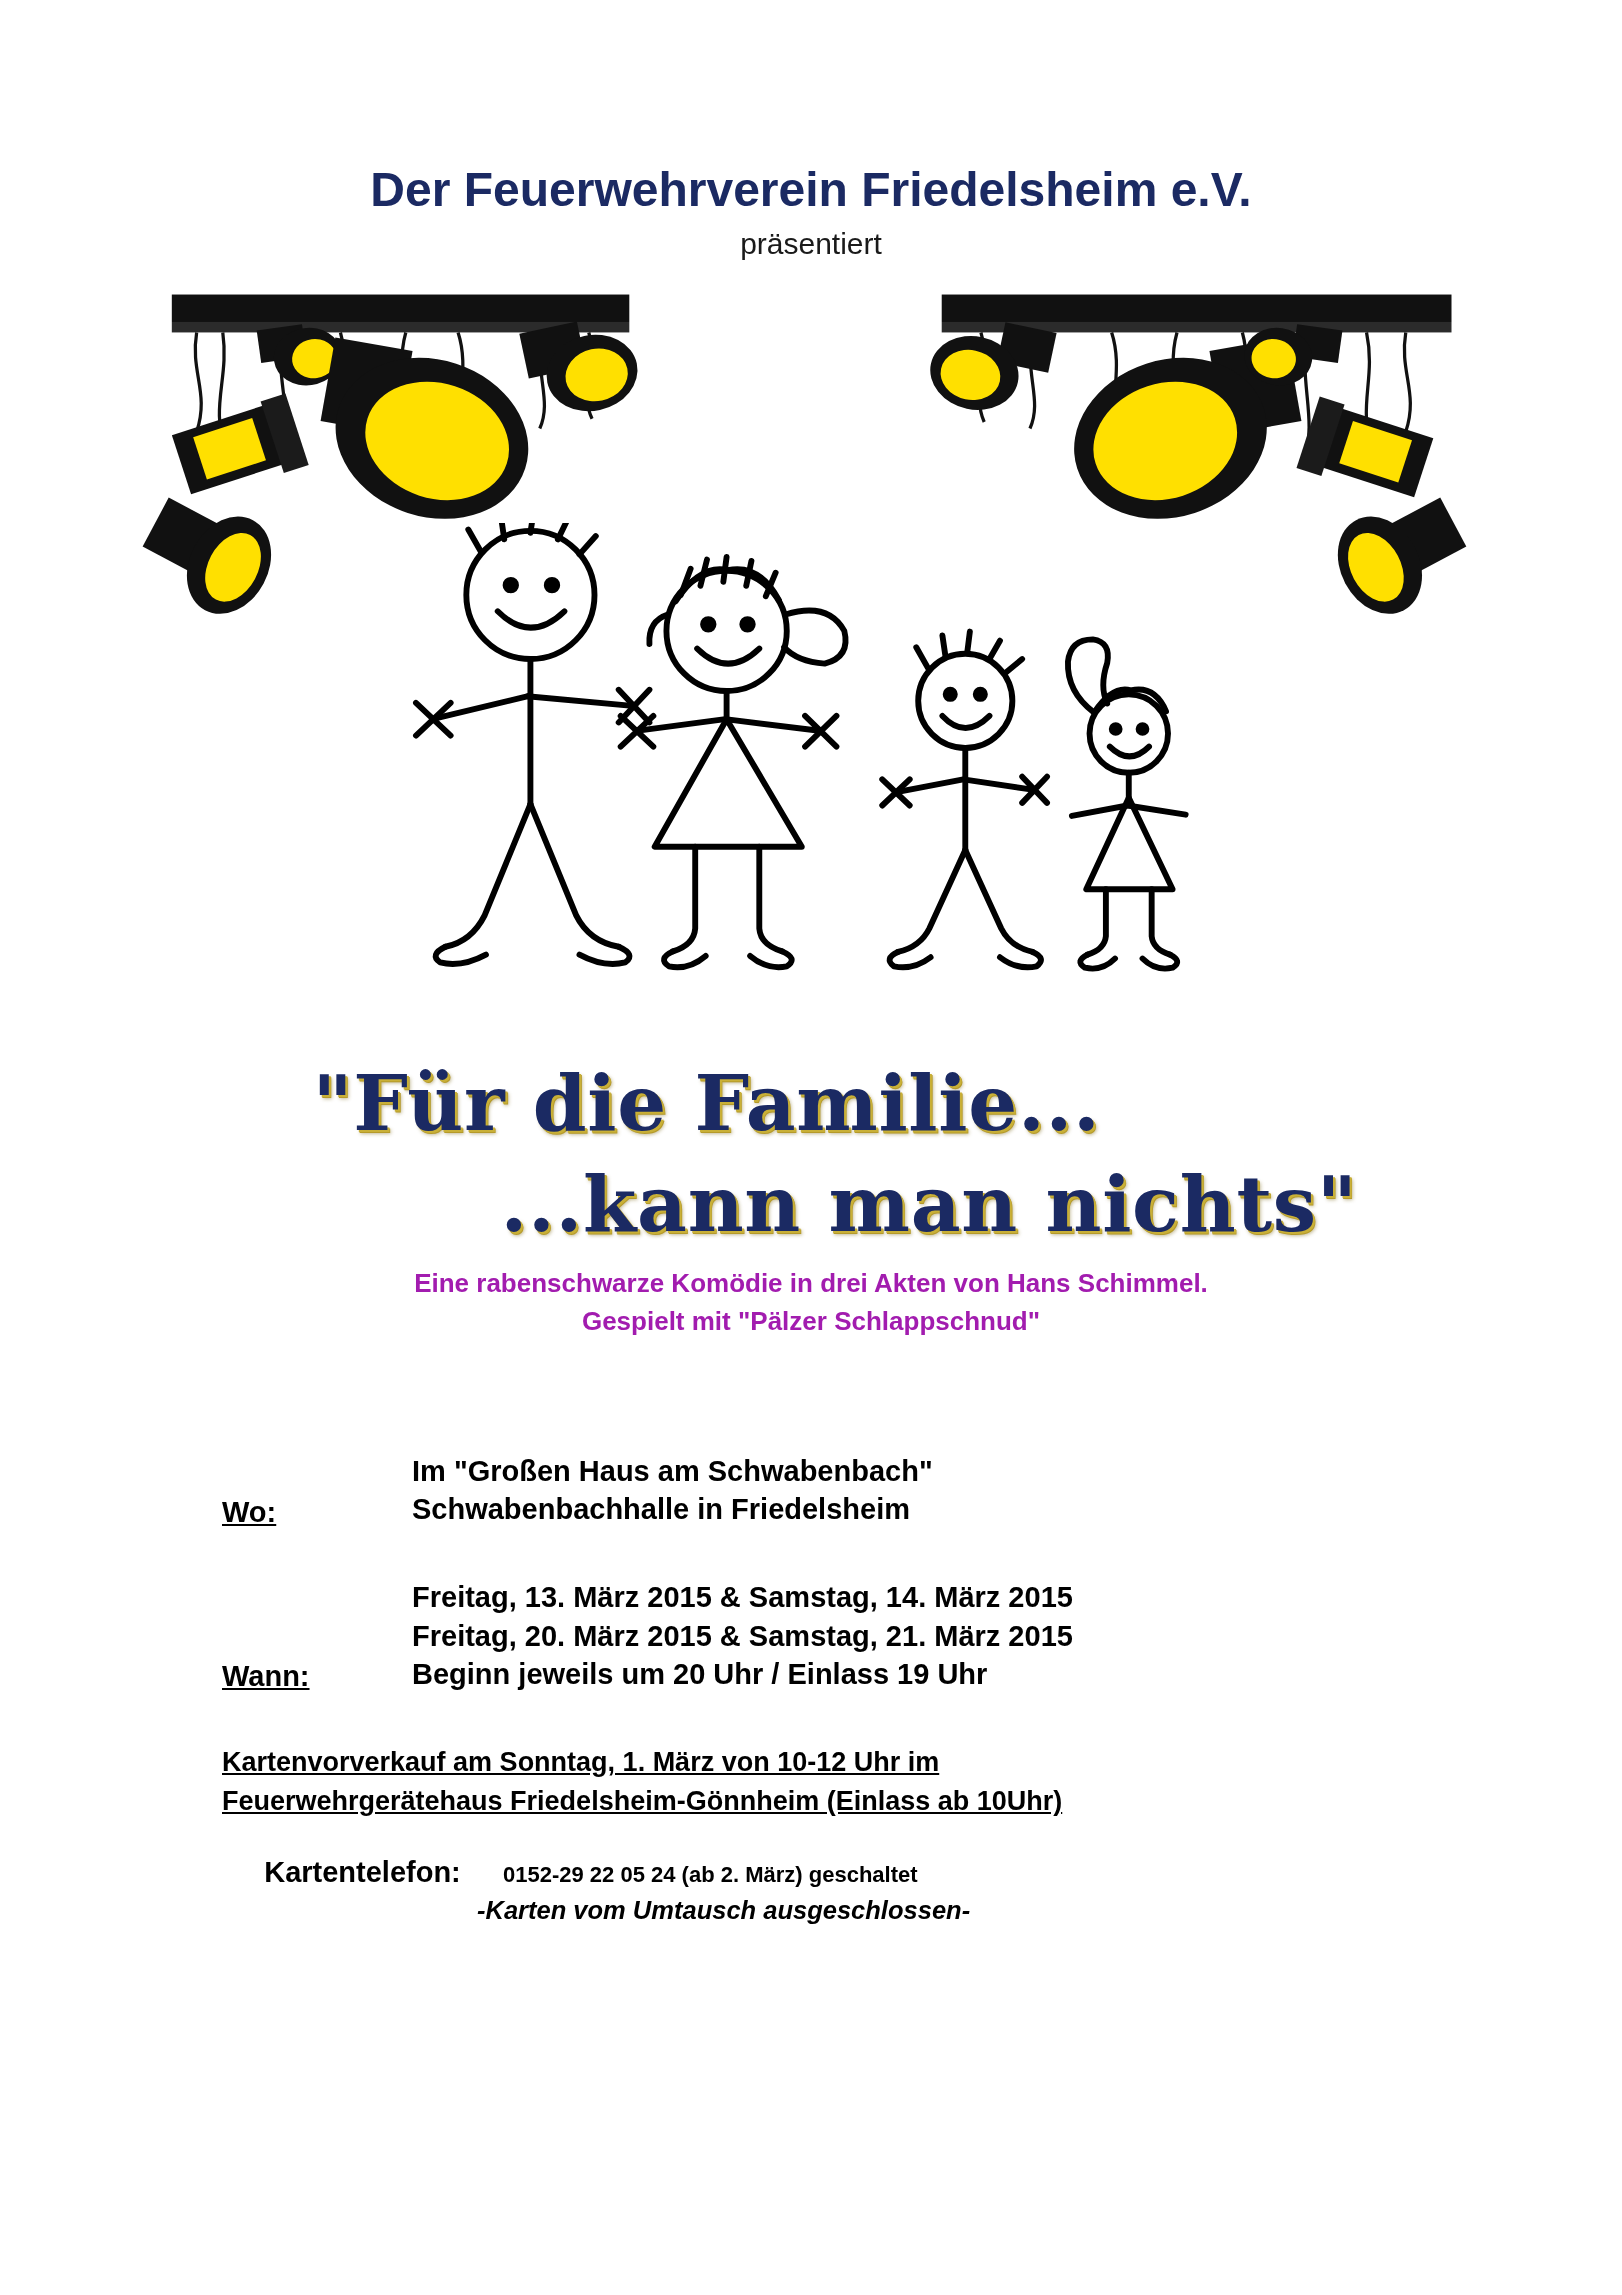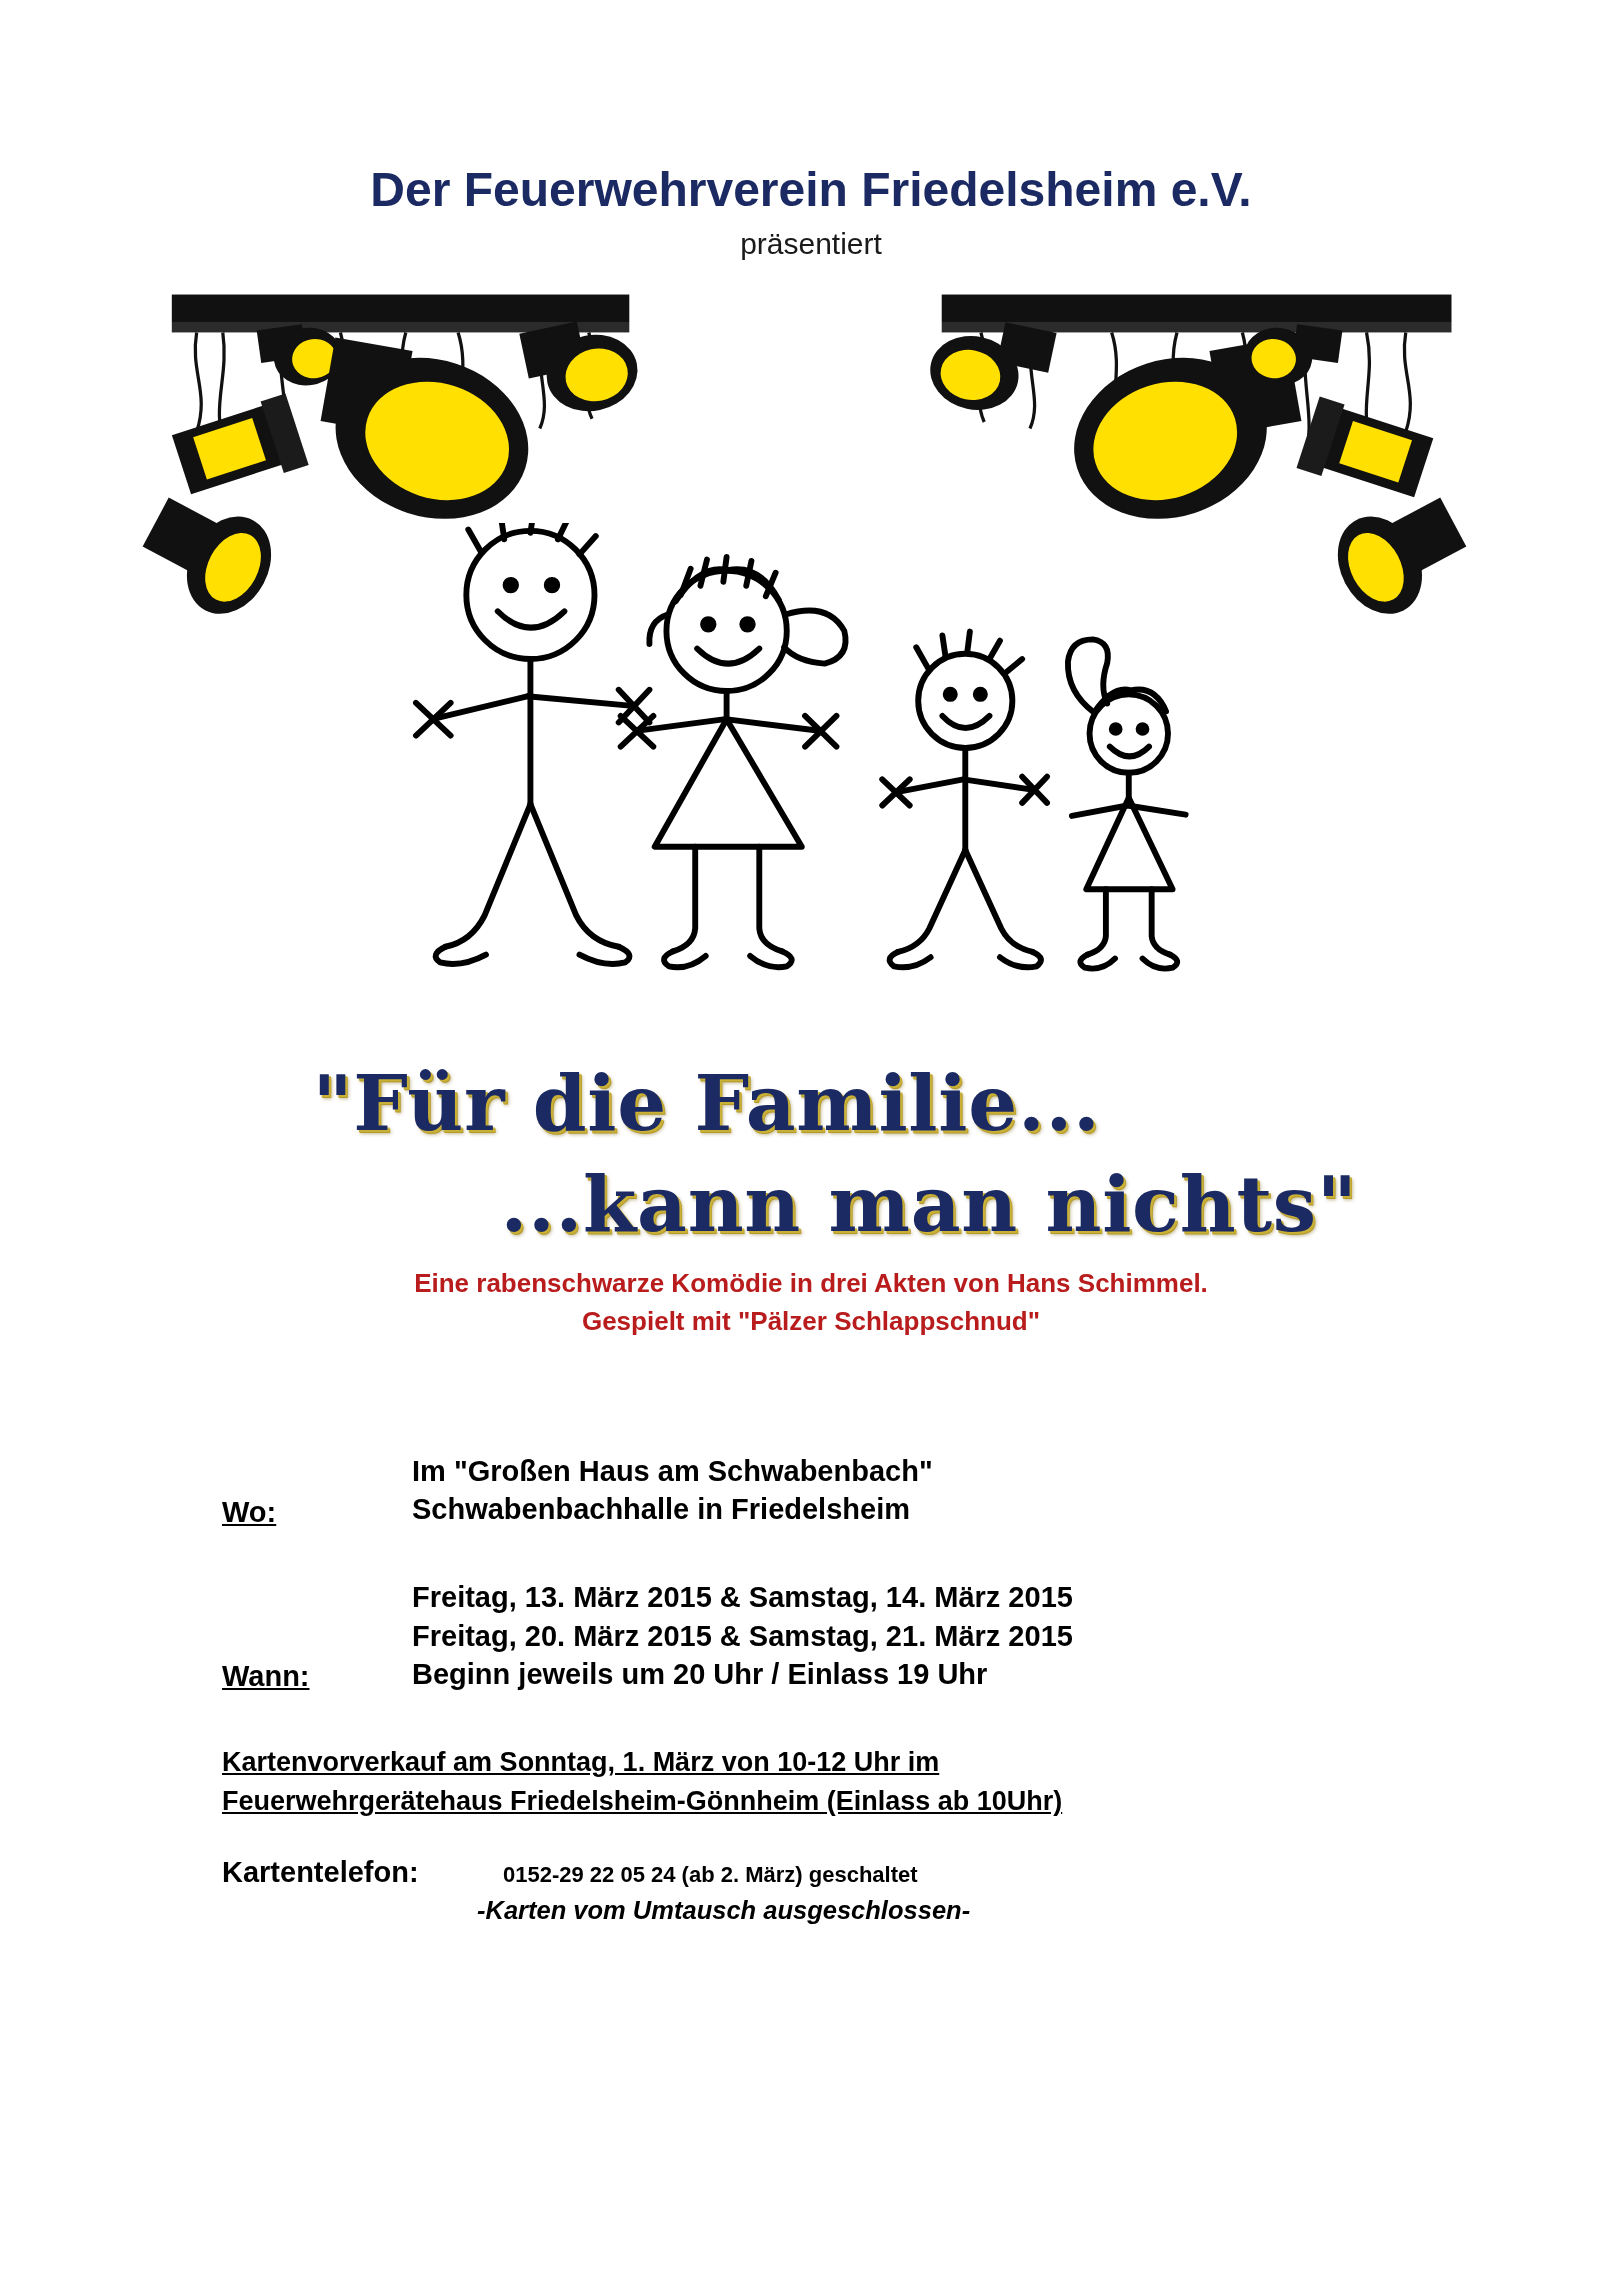--- a/index.html
+++ b/index.html
@@ -91,21 +91,21 @@
   }
   .play-title .line2 {
     display: block;
     padding-left: 236px;
     margin-top: 14.4px;
   }
   .subtitle {
     margin-top: 18.3px;
     font-size: 26px;
     font-weight: bold;
-    color: #b91c1c;
+    color: #a21caf;
     line-height: 1.45;
   }
 
   
   .info {
     position: absolute;
     top: 1452px;
     left: 222px;
     width: 1243px;
     color: #000;
@@ -136,20 +136,21 @@
 
   .note {
     font-size: 27px;
     font-weight: bold;
     line-height: 1.45;
   }
 
   .phone-row {
     display: flex;
     align-items: baseline;
+    text-align: center;
   }
   .phone-label {
     font-size: 29px;
     font-weight: bold;
     width: 281px;
     flex: 0 0 281px;
   }
   .phone-value {
     font-size: 22px;
     font-weight: bold;

